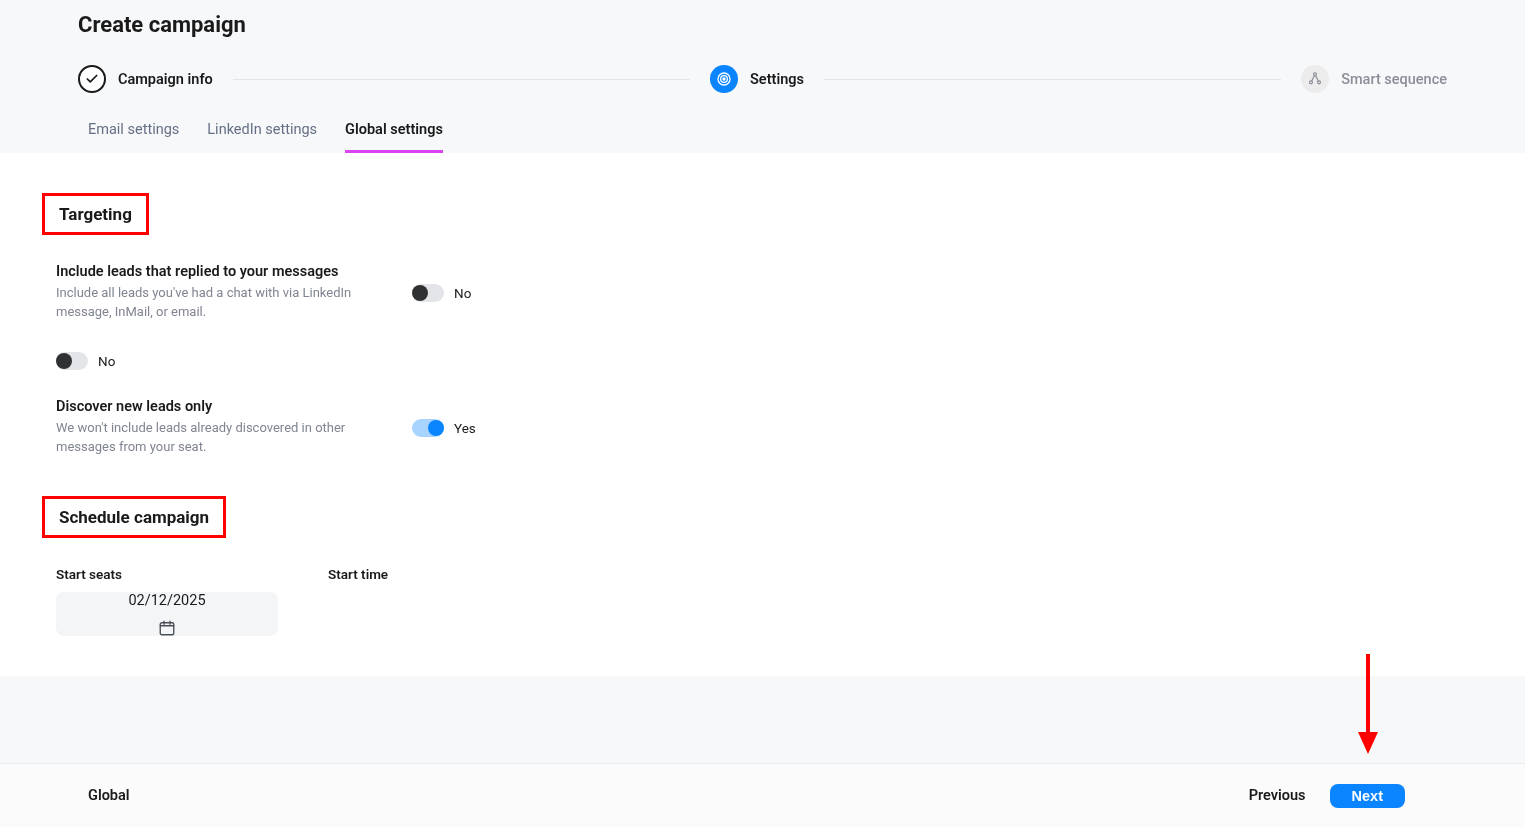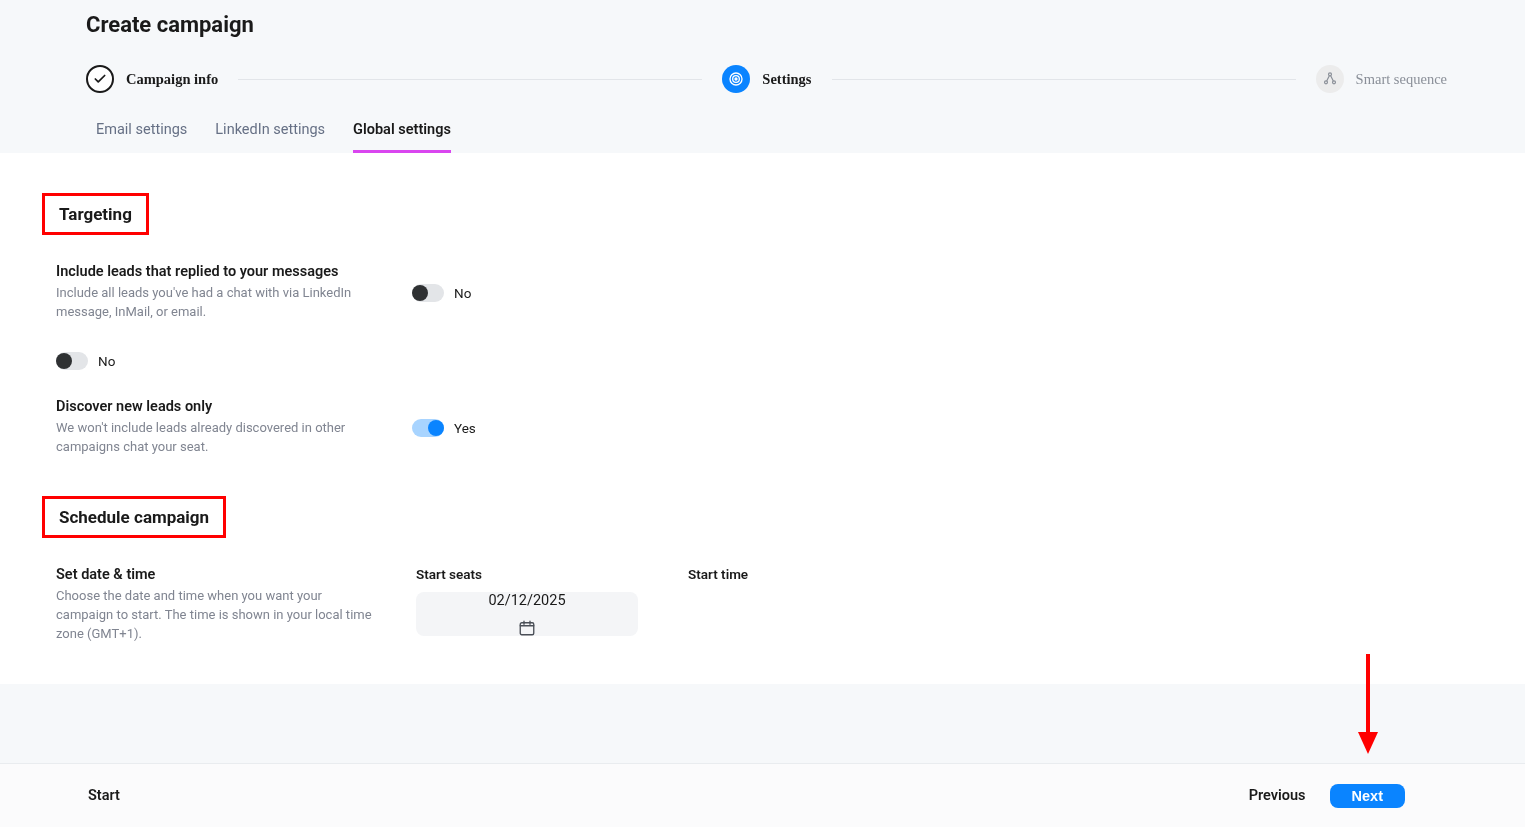--- a/index.html
+++ b/index.html
@@ -5,21 +5,21 @@
   * { box-sizing: border-box; margin: 0; padding: 0; }
   body {
     font-family: -apple-system, BlinkMacSystemFont, "Segoe UI", Roboto, Helvetica, Arial, sans-serif;
     background: #f6f8fa;
     color: #1a1a1a;
     width: 1525px;
     height: 827px;
     overflow: hidden;
     position: relative;
   }
-  .header-region { background: #f6f8fa; padding: 12px 78px 0 78px; margin-left: 8px; }
+  .header-region { background: #f6f8fa; padding: 12px 78px 0 78px; }
   .page-title { font-size: 22px; font-weight: 700; color: #1a1a1a; margin-bottom: 28px; }
   .stepper {
     display: flex;
     align-items: center;
     margin-bottom: 28px;
   }
   .step {
     display: flex;
     align-items: center;
     gap: 12px;
@@ -29,21 +29,21 @@
     height: 28px;
     border-radius: 50%;
     display: flex;
     align-items: center;
     justify-content: center;
     flex-shrink: 0;
   }
   .step-circle.done { border: 2px solid #1a1a1a; background: #fff; }
   .step-circle.active { background: #0a84ff; }
   .step-circle.pending { background: #ececec; }
-  .step-label { font-size: 14.5px; font-weight: 600; color: #1a1a1a; font-family: Liberation Serif, serif; }
+  .step-label { font-size: 14.5px; font-weight: 600; color: #1a1a1a; }
   .step-label.muted { color: #8a8f98; font-weight: 500;}
   .step-line { flex: 1; height: 1px; background: #e2e5e9; margin: 0 20px; }
   .tabs { display: flex; gap: 28px; padding-left: 10px; }
   .tab {
     font-size: 14.5px;
     color: #667085;
     padding-bottom: 12px;
     cursor: pointer;
   }
   .tab.active {
@@ -202,41 +202,37 @@
       <div class="toggle off">
           <div class="toggle-knob"></div>
         </div>
       <span class="toggle-label">No</span>
     </div>
   </div>
 
   <div class="setting-row" style="margin-bottom:40px;">
     <div class="setting-text">
       <div class="setting-title">Discover new leads only</div>
-      <div class="setting-desc">We won't include leads already discovered in other campaigns chat your seat.</div>
+      <div class="setting-desc">We won't include leads already discovered in other messages from your seat.</div>
     </div>
     <div class="toggle-area">
       <div class="toggle on">
           <div class="toggle-knob"></div>
         </div>
       <span class="toggle-label">Yes</span>
     </div>
   </div>
 
   <div class="sec-wrap">
     <div class="redbox">
       <div class="section-heading">Schedule campaign</div>
     </div>
   </div>
 
   <div class="schedule-row">
-    <div class="setting-text" style="width:320px;">
-      <div class="setting-title">Set date &amp; time</div>
-      <div class="setting-desc">Choose the date and time when you want your campaign to start. The time is shown in your local time zone (GMT+1).</div>
-    </div>
     <div class="field-col">
       <span class="field-label">Start seats</span>
       <div class="date-input">
         <span>02/12/2025</span>
         <span>
           <svg width="18" height="18" viewBox="0 0 24 24" fill="none" stroke="#4a4f57" stroke-width="1.8" stroke-linecap="round">
               <rect x="3" y="5" width="18" height="16" rx="2"></rect>
               <path d="M3 9h18M8 3v4M16 3v4"></path>
             </svg>
         </span>
@@ -250,19 +246,19 @@
 
 <div class="arrow-annotation">
   <svg width="24" height="100" viewBox="0 0 24 100">
     <line x1="12" y1="0" x2="12" y2="80" stroke="#ff0000" stroke-width="4"></line>
     <polygon points="12,100 2,78 22,78" fill="#ff0000"></polygon>
   </svg>
 </div>
 
 <div class="footer">
   <div class="footer-left">
-    <span class="btn-text">Start</span>
+    <span class="btn-text">Global</span>
   </div>
   <div class="footer-right">
     <span class="btn-text">Previous</span>
     <button class="btn-primary">Next</button>
   </div>
 </div>
 
 </body></html>

